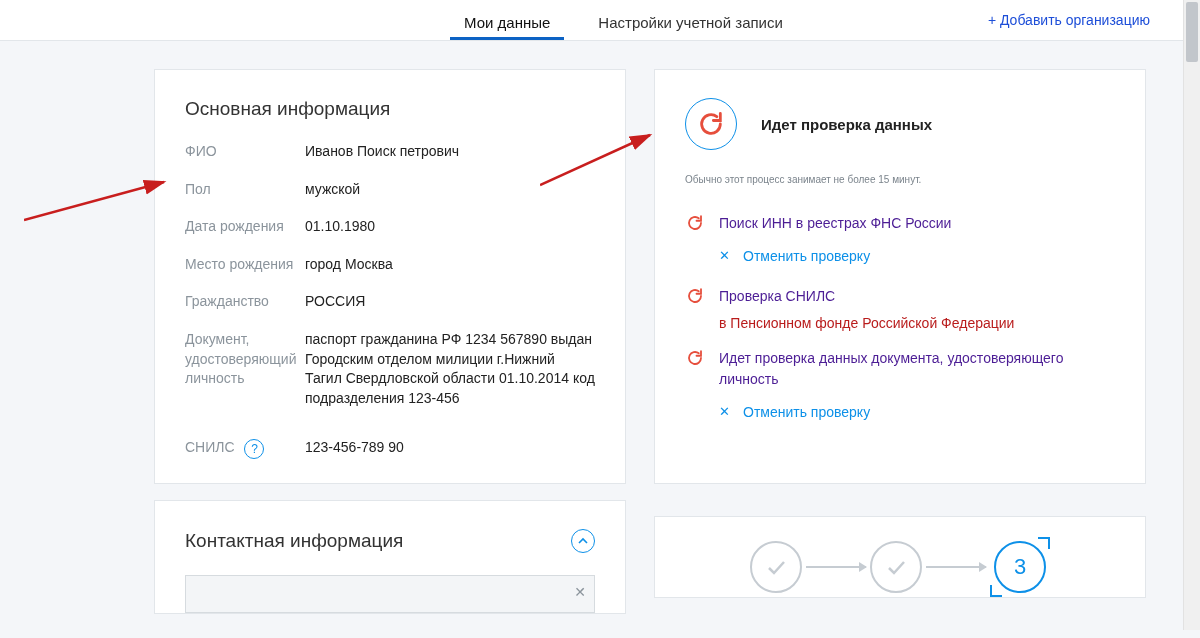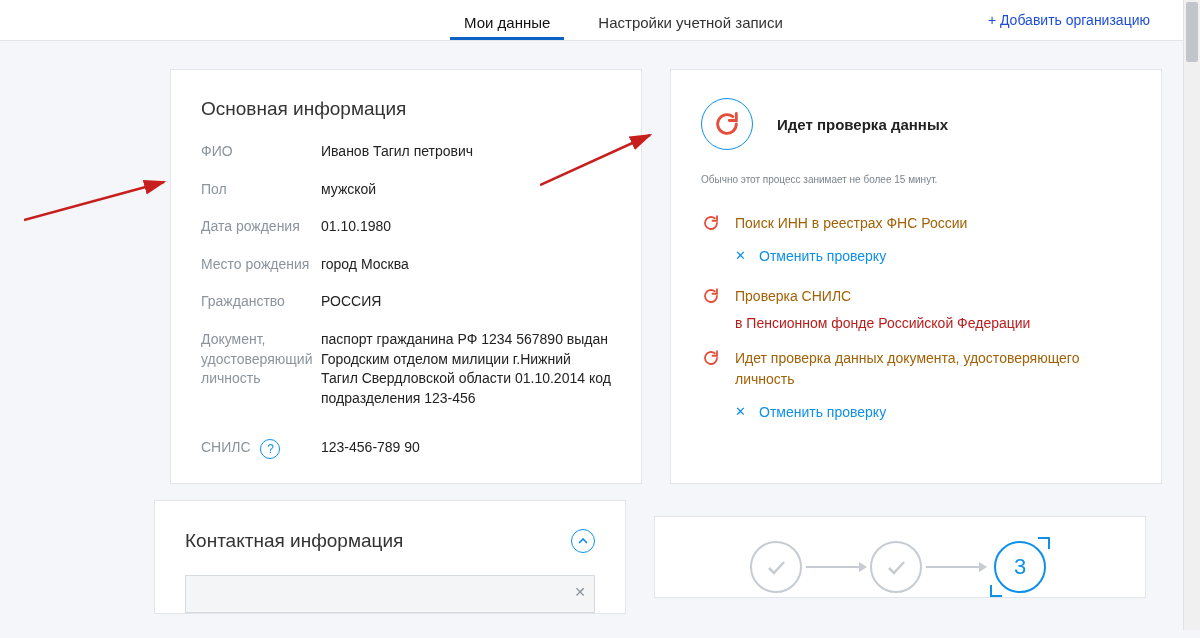--- a/index.html
+++ b/index.html
@@ -56,21 +56,21 @@
     display: flex;
     padding: 28px 154px 0 154px;
     gap: 28px;
   }
   .card {
     background: #fff;
     border: 1px solid #e2e6ea;
     padding: 28px 30px 24px 30px;
     flex: 1;
   }
-  .card.left { width: 410px; flex: none; margin-left: 16px; }
+  .card.left { width: 410px; flex: none; }
   .card.right { width: 430px; flex: none; }
 
   h2.section-title {
     font-size: 19px;
     font-weight: 400;
     color: #333;
     margin: 0 0 22px 0;
   }
   .info-row {
     display: flex;
@@ -105,21 +105,21 @@
   }
   .spinner-big svg { width:28px; height:28px; }
   .verify-title { font-weight:bold; font-size:15px; color:#222; }
   .verify-note { color:#7b848c; font-size:10px; margin-bottom:28px; }
   .check-item { display:flex; margin-bottom:14px; }
   .check-item.sub { margin-left:34px; margin-bottom:22px; }
   .check-ico {
     width:20px; height:20px; flex:none; margin-right:14px; display:flex; align-items:center; justify-content:center;
   }
   .check-ico svg { width:18px; height:18px; }
-  .check-text { color:#a16207; font-size:14px; line-height:1.5; }
+  .check-text { color:#4c1d95; font-size:14px; line-height:1.5; }
   .check-text.grey { color:#b91c1c; }
   .cancel-link { color:#0d90e8; font-size:14px; cursor:pointer; }
   .x-ico { color:#0d90e8; margin-right:10px; font-size:13px; display:inline-block; width:14px; }
 
   
   .content2 {
     display:flex;
     padding: 16px 154px 0 154px;
     gap:28px;
     align-items:center;
@@ -185,21 +185,21 @@
     <div class="add-org">+ Добавить организацию</div>
   </div>
 
   <div class="content">
 
     <div class="card left">
       <h2 class="section-title">Основная информация</h2>
 
       <div class="info-row">
         <div class="label">ФИО</div>
-        <div class="value">Иванов Тагил петрович</div>
+        <div class="value">Иванов Поиск петрович</div>
       </div>
       <div class="info-row">
         <div class="label">Пол</div>
         <div class="value">мужской</div>
       </div>
       <div class="info-row">
         <div class="label">Дата рождения</div>
         <div class="value">01.10.1980</div>
       </div>
       <div class="info-row">

